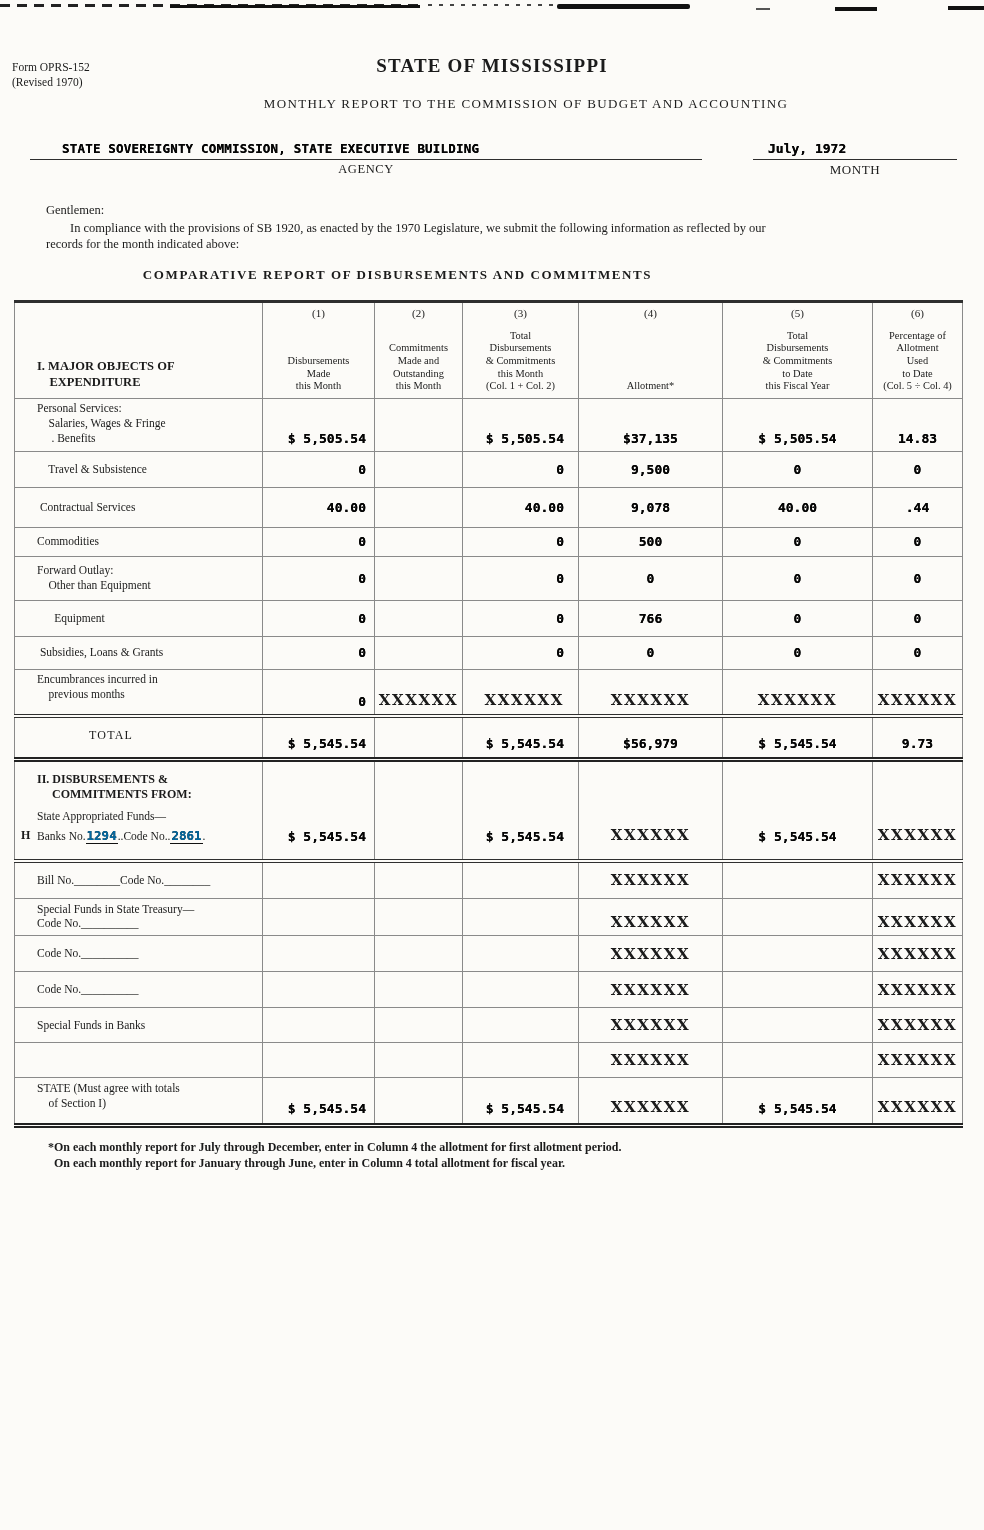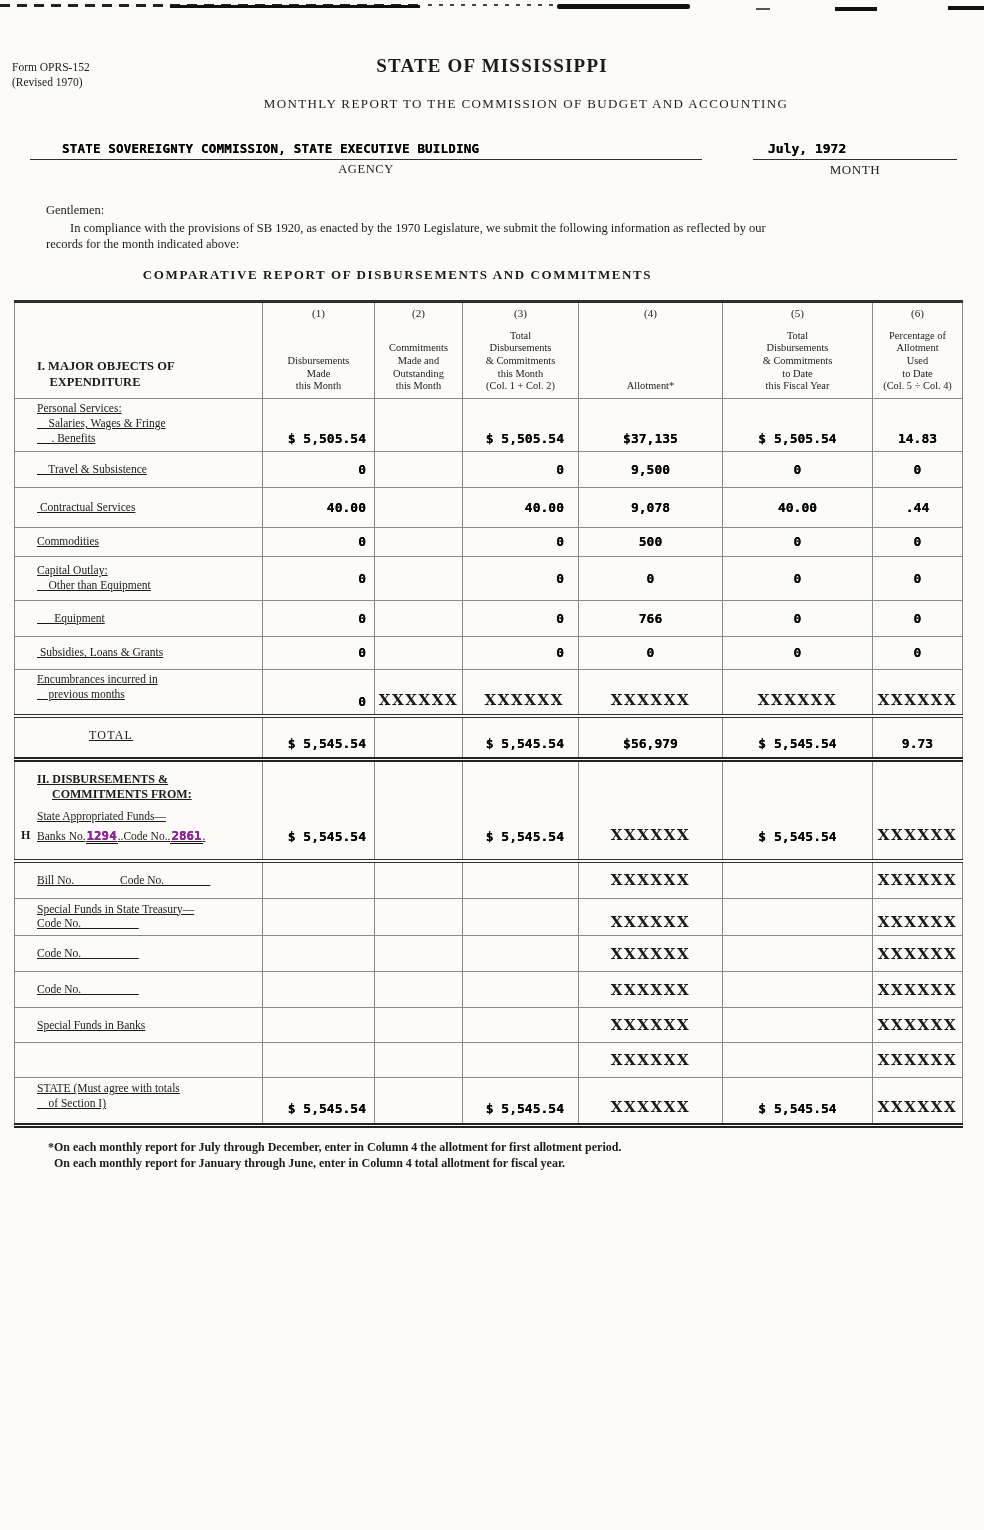--- a/index.html
+++ b/index.html
@@ -36,21 +36,21 @@
                border-top:3px solid #2f2f2f;}
   table.report th,table.report td{border:1px solid #8a8a8a;}
   thead th{border-bottom:3px solid #333;padding:0;font-weight:normal;}
   .lblh{text-align:left;vertical-align:bottom;padding:0 0 8px 22px;font-weight:bold;
         font-size:12.5px;white-space:pre;line-height:1.3;}
   .colhwrap{display:flex;flex-direction:column;justify-content:space-between;height:86px;padding:4px 1px 5px;}
   .cnum{font-size:11px;text-align:center;}
   .clines{font-size:10.4px;line-height:1.22;text-align:center;white-space:pre-line;}
 
   tbody td{font-size:11.5px;vertical-align:middle;border-bottom:2px solid #4f4f4f;padding:2px 3px;}
-  td.lbl{text-align:left;padding-left:22px;white-space:pre;line-height:1.3;text-decoration:underline;}
+  td.lbl{text-align:left;padding-left:22px;white-space:pre;line-height:1.3;}
   td.c1{text-align:right;padding-right:8px;}
   td.c3{text-align:right;padding-right:14px;}
   td.c2,td.c4,td.c5,td.c6{text-align:center;}
   td.typed{font-family:"DejaVu Sans Mono","Liberation Mono",monospace;font-weight:bold;font-size:13px;
            color:#050505;text-shadow:0 0 .6px #000;white-space:pre;}
   td.xmark{font-family:"DejaVu Serif","Liberation Serif",serif;font-weight:bold;font-size:15px;letter-spacing:1.6px;}
 
   
   tr.r1{height:42px;}tr.r2{height:36px;}tr.r3{height:40px;}tr.r4{height:29px;}tr.r5{height:44px;}
   tr.r6{height:36px;}tr.r7{height:33px;}tr.r8{height:47px;}tr.r9{height:43px;}tr.r10{height:78px;}
@@ -76,21 +76,21 @@
   tr.r18 td.lbl{vertical-align:top;padding-top:3px;}
 
   
   .sec2cell{white-space:normal;}
   .s2b{font-weight:bold;font-size:12px;line-height:1.25;}
   .s2i{padding-left:15px;}
   .s2t{margin-top:7px;font-size:11.5px;}
   .billline{margin-top:4px;position:relative;font-size:11.5px;}
   .mchar{position:absolute;left:-16px;top:0;font-weight:bold;font-size:12px;}
   .tfill{font-family:"DejaVu Sans Mono","Liberation Mono",monospace;font-weight:bold;font-size:12.5px;
-         color:#a21caf;text-shadow:0 0 .6px #000;border-bottom:1.8px solid #111;padding:0 1px;}
+         color:#0369a1;text-shadow:0 0 .6px #000;border-bottom:1.8px solid #111;padding:0 1px;}
 
   .footnote1{position:absolute;left:48px;top:1140px;font-size:12px;font-weight:bold;}
   .footnote2{position:absolute;left:54px;top:1156px;font-size:12px;font-weight:bold;}
 </style>
 </head>
 <body>
 
 <div class="page">
 
   <div class="art dots" style="left:0;top:4px;width:420px;height:3px;"></div>
@@ -222,21 +222,21 @@
         <tr class="r4">
           <td class="lbl">Commodities</td>
           <td class="c1 typed">0</td>
           <td class="c2"></td>
           <td class="c3 typed">0</td>
           <td class="c4 typed">500</td>
           <td class="c5 typed">0</td>
           <td class="c6 typed">0</td>
         </tr>
         <tr class="r5">
-          <td class="lbl">Capital Outlay:
+          <td class="lbl">Forward Outlay:
     Other than Equipment</td>
           <td class="c1 typed">0</td>
           <td class="c2"></td>
           <td class="c3 typed">0</td>
           <td class="c4 typed">0</td>
           <td class="c5 typed">0</td>
           <td class="c6 typed">0</td>
         </tr>
         <tr class="r6">
           <td class="lbl">      Equipment</td>

